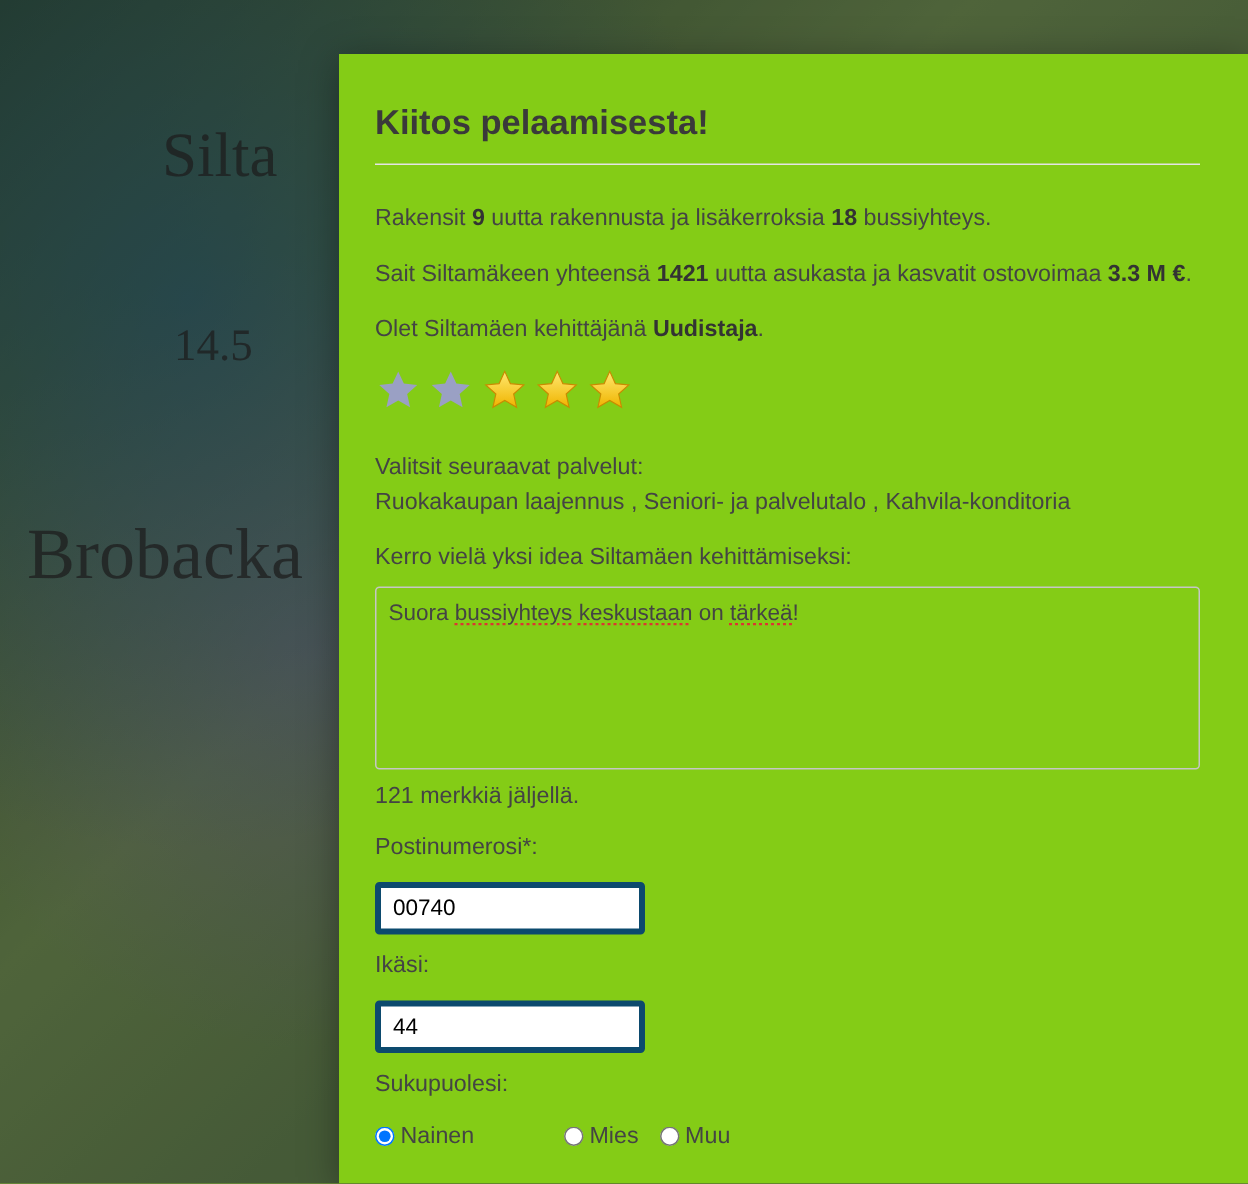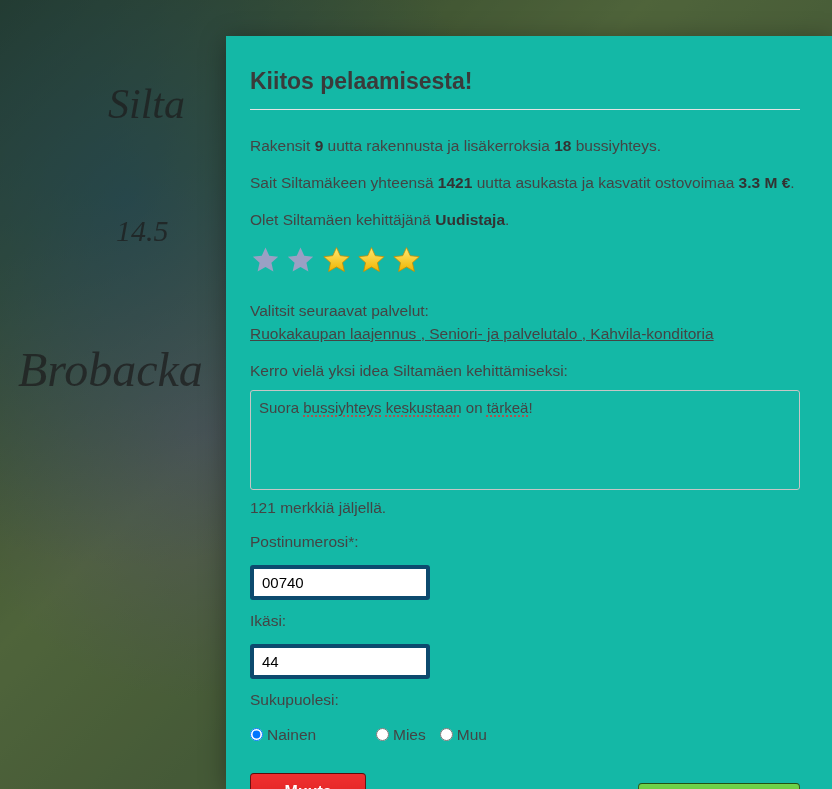--- a/index.html
+++ b/index.html
@@ -17,54 +17,53 @@
     radial-gradient(circle at 25% 55%, rgba(130,110,180,0.45) 0, transparent 35%),
     linear-gradient(135deg, #3a5a3d 0%, #5a7a4a 20%, #7a9a5a 40%, #6a8a55 60%, #708a60 100%);
 }
 .map-overlay {
   position: absolute; inset: 0;
   background: rgba(0,0,0,0.35);
 }
 .map-label {
   position: absolute;
   font-family: Georgia, serif;
-  font-style: italic;
   color: rgba(30,30,30,0.75);
   font-weight: 500;
   pointer-events: none;
 }
 .modal {
   position: absolute;
   left: 226px; top: 36px;
   width: 606px; height: 753px;
-  background: #14b8a6;
+  background: #84cc16;
   padding: 28px 32px 24px 24px;
   color: #444;
   font-size: 15.5px;
   line-height: 1.5;
   box-shadow: 0 4px 24px rgba(0,0,0,0.35);
 }
 .modal h2 {
   font-size: 23px;
   color: #3a3a3a;
   font-weight: 700;
   padding-bottom: 10px;
   border-bottom: 1px solid #e4e4e4;
   margin-bottom: 24px;
 }
 .result-p { margin: 14px 0; color: #444; }
 .result-p b { color: #333; }
 .stars { margin: 8px 0 16px 0; }
 .star { width: 31px; height: 31px; display: inline-block; }
 .services-lead { margin-top: 6px; }
-.services-list { margin-bottom: 14px; text-decoration: underline; }
+.services-list { margin-bottom: 14px; }
 .idea-label { margin: 14px 0 8px 0; }
 .idea-box {
   width: 100%;
-  height: 100px;
+  height: 122px;
   border: 1px solid #c6c6c6;
   border-radius: 3px;
   padding: 6px 8px;
   font-family: inherit;
   font-size: 15px;
   resize: none;
 }
 .spellwavy {
   text-decoration-line: underline;
   text-decoration-style: dotted;

